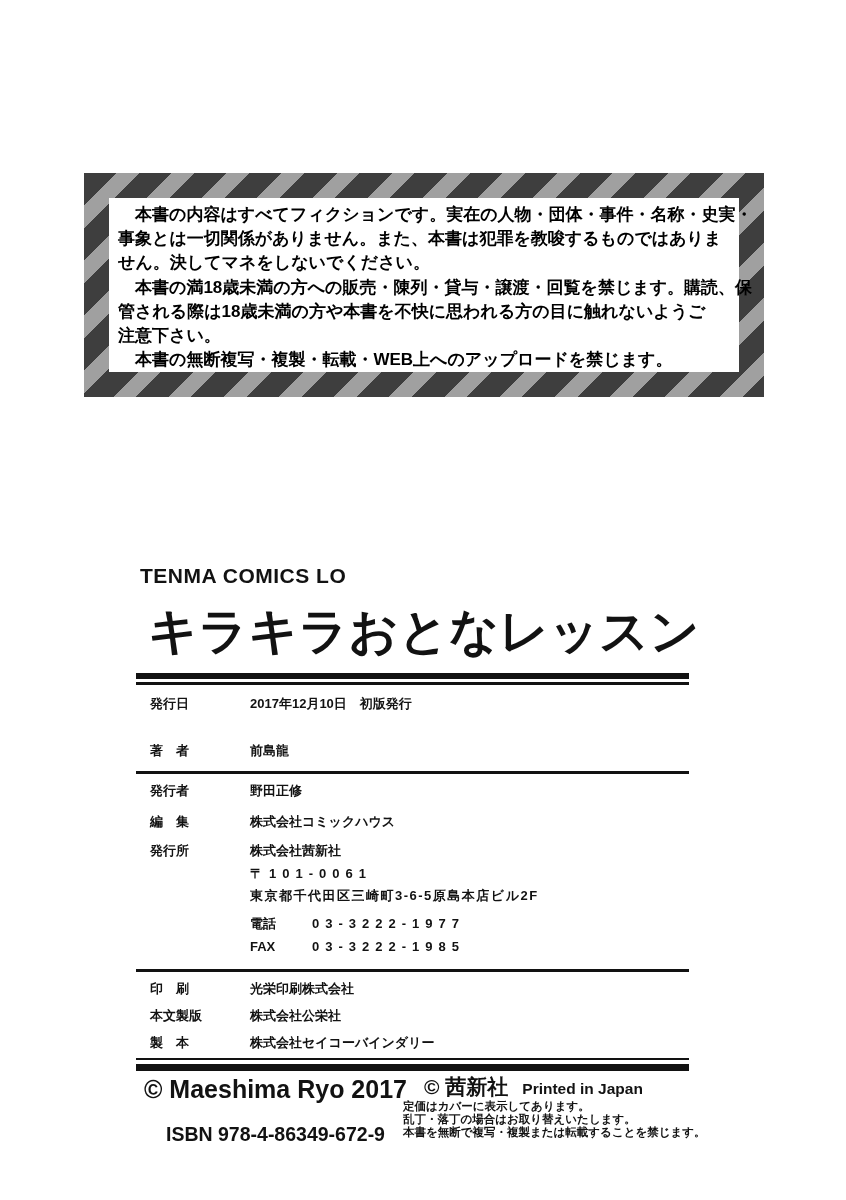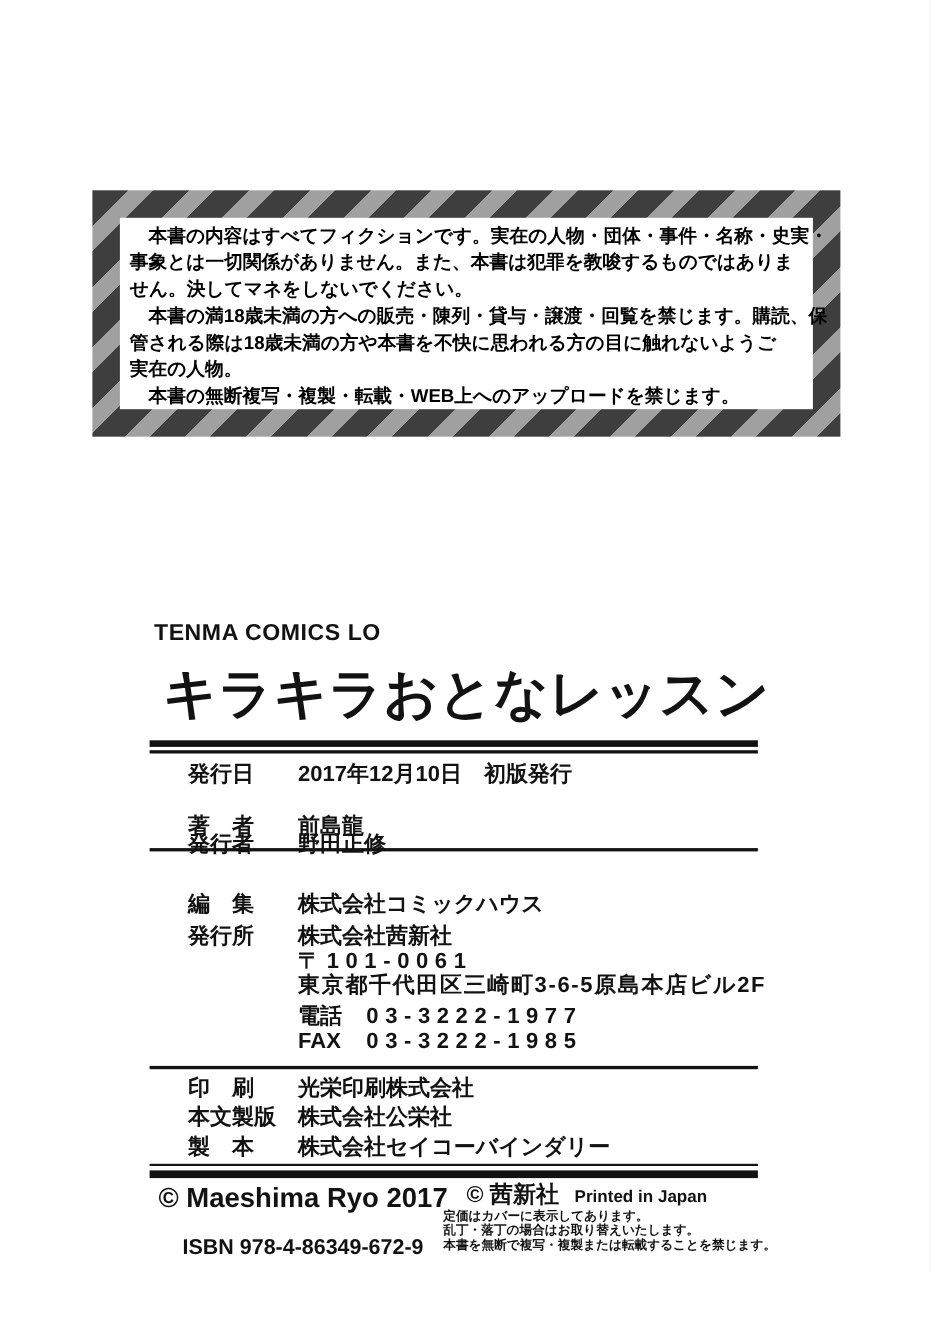--- a/index.html
+++ b/index.html
@@ -19,27 +19,27 @@
   .abs { position:absolute; white-space:nowrap; }
   .imprint { left:140px; top:562px; font-size:21px; line-height:27px; letter-spacing:0.5px; }
   .book-title { left:148px; top:600px; font-size:49px; line-height:62px; }
   .rule { position:absolute; left:136px; width:553px; background:#121212; }
   .rule-a-thick { top:673px; height:6px; }
   .rule-a-thin  { top:682px; height:3px; }
   .rule-div1    { top:771px; height:3px; }
   .rule-div2    { top:969px; height:3px; }
   .rule-b-thin  { top:1058px; height:2px; }
   .rule-b-thick { top:1064px; height:7px; }
-  .row { position:absolute; left:150px; font-size:20px; line-height:26px; white-space:nowrap;margin-left:21px; }
+  .row { position:absolute; left:150px; font-size:13px; line-height:26px; white-space:nowrap; }
   .row .lbl { display:inline-block; width:100px; }
   .row .pre { display:inline-block; width:62px; }
   .ls-wide { letter-spacing:6px; }
   .ls-slight { letter-spacing:1.5px; }
   .r0 { top:691px; } .r1 { top:738px; }
-  .r2 { top:755px; } .r3 { top:809px; } .r4 { top:838px; }
+  .r2 { top:778px; } .r3 { top:809px; } .r4 { top:838px; }
   .r5 { top:861px; } .r6 { top:883px; } .r7 { top:911px; } .r8 { top:934px; }
   .r9 { top:976px; } .r10 { top:1003px; } .r11 { top:1030px; }
   .indent-val { margin-left:100px; }
   
   .c-left  { left:144px; top:1078px; font-size:25px; line-height:22px; }
   .c-isbn  { left:166px; top:1099px; font-size:19.5px; line-height:22px;margin-top:24px; }
   .c-right { left:424px; top:1075px; font-size:21px; line-height:24px; }
   .c-right .printed { font-size:15.5px; margin-left:14px; }
   .c-notes { left:403px; top:1100px; font-size:11.5px; line-height:12.8px; font-weight:bold; }
   .c-notes div { white-space:nowrap; }
@@ -50,21 +50,21 @@
 <div class="page">
 
   <div class="warning-box">
     <div class="stripes" style="background: repeating-linear-gradient(135deg, rgb(62, 62, 62) 0px, rgb(62, 62, 62) 23px, rgb(160, 160, 160) 23px, rgb(160, 160, 160) 39px);"></div>
     <div class="warning-inner">
       <div class="warning-line">　本書の内容はすべてフィクションです。実在の人物・団体・事件・名称・史実・</div>
       <div class="warning-line">事象とは一切関係がありません。また、本書は犯罪を教唆するものではありま</div>
       <div class="warning-line">せん。決してマネをしないでください。</div>
       <div class="warning-line">　本書の満18歳未満の方への販売・陳列・貸与・譲渡・回覧を禁じます。購読、保</div>
       <div class="warning-line">管される際は18歳未満の方や本書を不快に思われる方の目に触れないようご</div>
-      <div class="warning-line">実在の人物。</div>
+      <div class="warning-line">注意下さい。</div>
       <div class="warning-line">　本書の無断複写・複製・転載・WEB上へのアップロードを禁じます。</div>
     </div>
   </div>
 
   <div class="abs imprint">TENMA COMICS LO</div>
   <div class="abs book-title">キラキラおとなレッスン</div>
   <div class="rule rule-a-thick"></div>
   <div class="rule rule-a-thin"></div>
 
   <div class="row r0">

